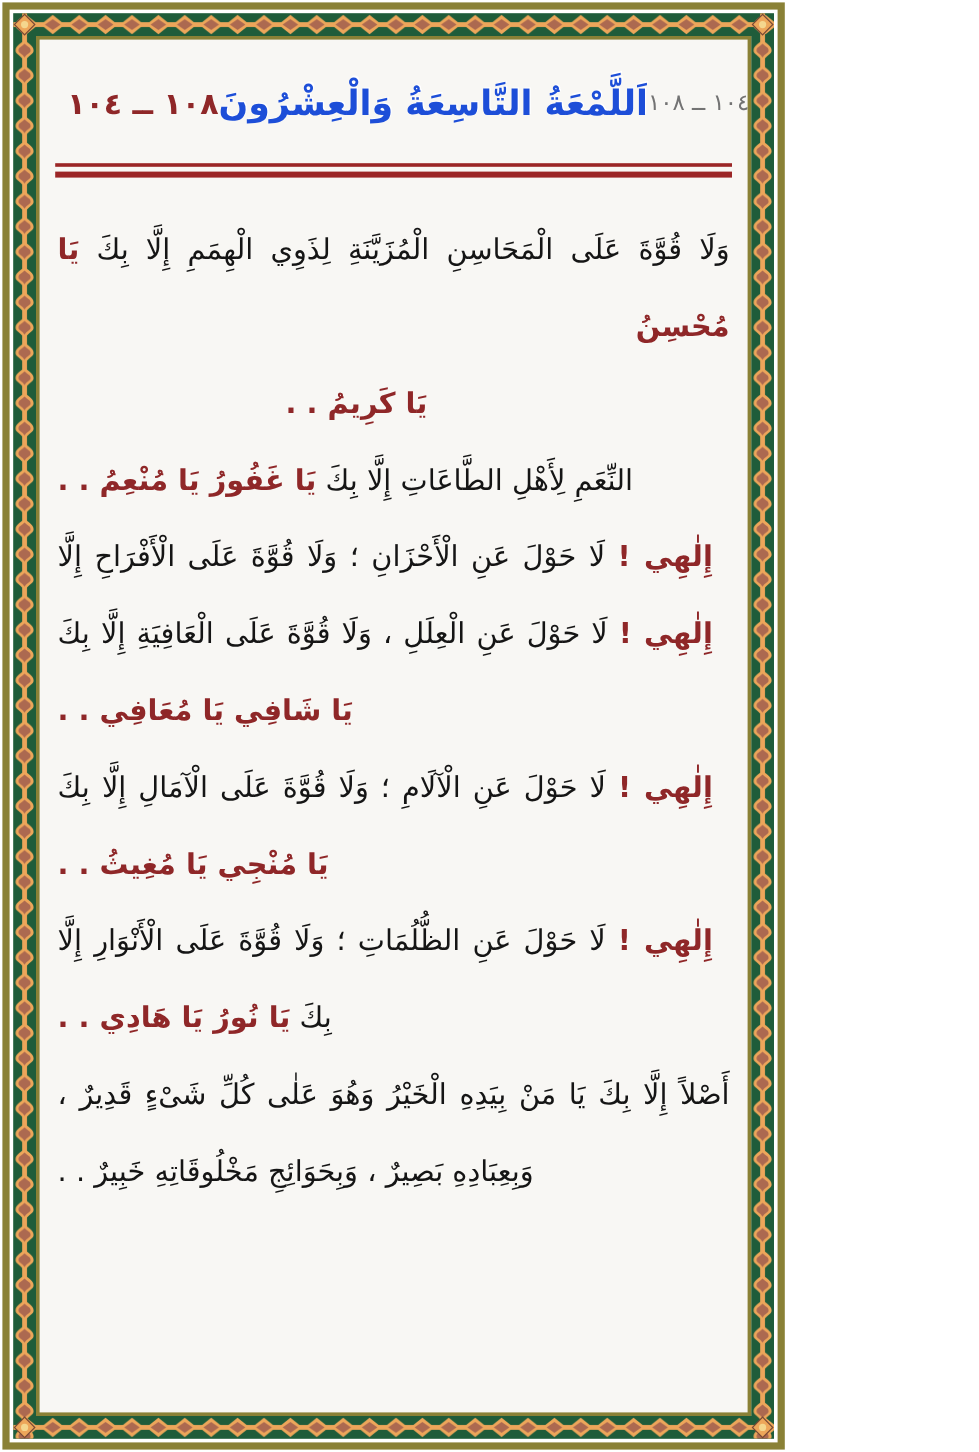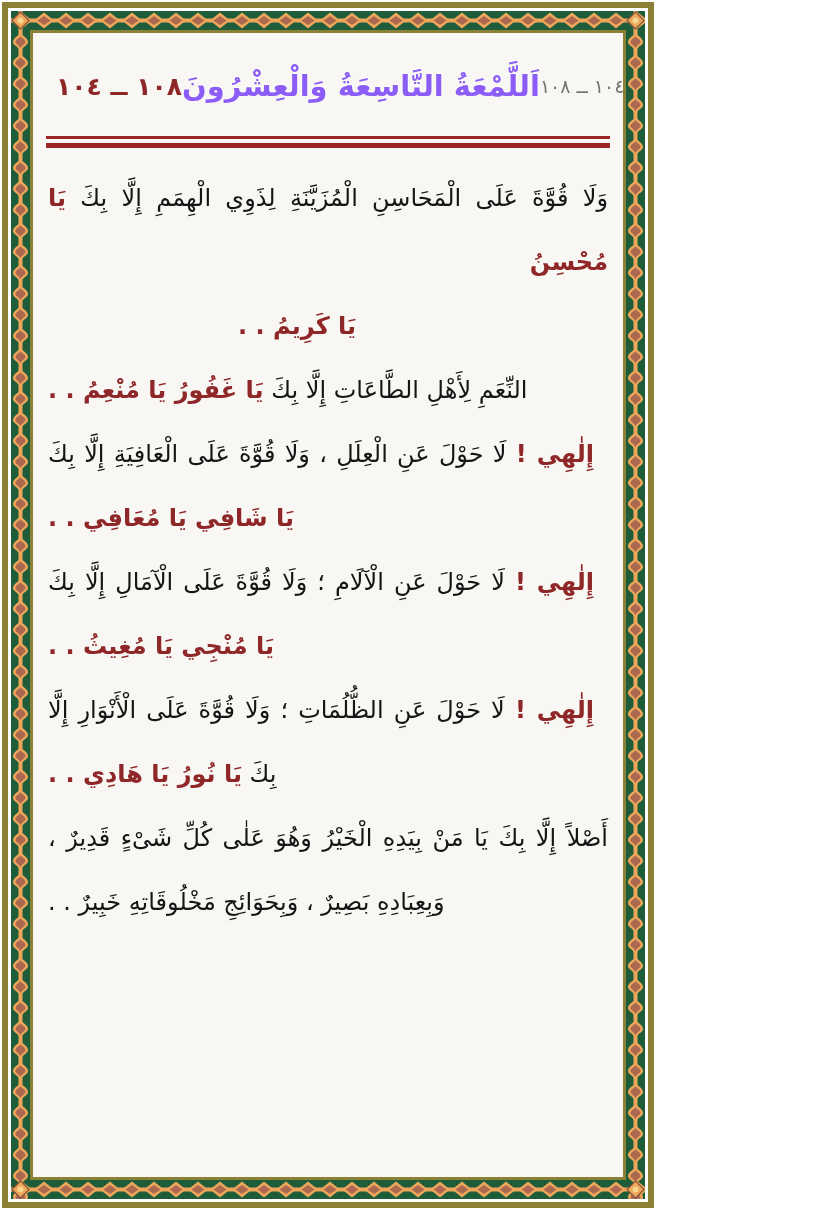--- a/index.html
+++ b/index.html
@@ -15,26 +15,26 @@
   .strip.right{right:0;top:0;bottom:0;width:19px;}
   .corner{position:absolute;width:21px;height:21px;z-index:3;}
   .corner.tl{top:-1px;left:-1px}.corner.tr{top:-1px;right:-1px}
   .corner.bl{bottom:-1px;left:-1px}.corner.br{bottom:-1px;right:-1px}
   .b-olive-inner{position:absolute;inset:30px;border:3px solid #8a8136;background:#f8f7f4;z-index:4;}
   .content{position:absolute;inset:40px;z-index:5;direction:rtl;color:#151515;}
   
   .header{direction:ltr;display:flex;align-items:center;justify-content:space-between;
           height:92px;padding:0 14px 0 16px;}
   .pages-left{direction:rtl;color:#8f2728;font-weight:bold;font-size:25px;letter-spacing:2px;white-space:nowrap;}
-  .title{direction:rtl;color:#8b5cf6;font-weight:bold;font-size:29px;white-space:nowrap;
+  .title{direction:rtl;color:#1d4ed8;font-weight:bold;font-size:29px;white-space:nowrap;
          text-shadow:1px -1px 0 #ffffff;}
   .pages-right{direction:rtl;color:#737373;font-weight:normal;font-size:19px;letter-spacing:3px;white-space:nowrap;}
   .rule{margin:4px 6px 0 6px;height:4px;border-top:3px solid #9b2626;border-bottom:5px solid #9b2626;}
   
-  .body{padding:18px 8px 0 8px;font-size:24px;}
+  .body{padding:28px 8px 0 8px;font-size:24px;}
   .line{direction:rtl;line-height:64px;white-space:normal;}
   .line.full{text-align:justify;text-align-last:justify;}
   .line.tail{text-align:left;}
   .line.indent{padding-right:14px;}
   .line.tail-indent{padding-left:190px;}
   .red{color:#8f2728;font-weight:bold;}
   .blk{color:#151515;}
 </style>
 </head>
 <body>
@@ -110,20 +110,21 @@
       <span class="title">اَللَّمْعَةُ التَّاسِعَةُ وَالْعِشْرُونَ</span>
       <span class="pages-right">١٠٤ ــ ١٠٨</span>
     </div>
 
     <div class="rule"></div>
 
     <div class="body" id="body-text">
         <div class="line full" dir="rtl"><span class="blk">وَلَا قُوَّةَ عَلَى الْمَحَاسِنِ الْمُزَيَّنَةِ لِذَوِي الْهِمَمِ إِلَّا بِكَ </span><span class="red">يَا مُحْسِنُ</span></div>
         <div class="line tail tail-indent" dir="rtl"><span class="red">يَا كَرِيمُ . .</span></div>
         <div class="line tail" dir="rtl"><span class="blk">النِّعَمِ لِأَهْلِ الطَّاعَاتِ إِلَّا بِكَ </span><span class="red">يَا غَفُورُ يَا مُنْعِمُ . .</span></div>
+        <div class="line full indent" dir="rtl"><span class="red">إِلٰهِي !</span><span class="blk"> لَا حَوْلَ عَنِ الْأَحْزَانِ ؛ وَلَا قُوَّةَ عَلَى الْأَفْرَاحِ إِلَّا</span></div>
         <div class="line full indent" dir="rtl"><span class="red">إِلٰهِي !</span><span class="blk"> لَا حَوْلَ عَنِ الْعِلَلِ ، وَلَا قُوَّةَ عَلَى الْعَافِيَةِ إِلَّا بِكَ</span></div>
         <div class="line tail" dir="rtl"><span class="red">يَا شَافِي يَا مُعَافِي . .</span></div>
         <div class="line full indent" dir="rtl"><span class="red">إِلٰهِي !</span><span class="blk"> لَا حَوْلَ عَنِ الْآلَامِ ؛ وَلَا قُوَّةَ عَلَى الْآمَالِ إِلَّا بِكَ</span></div>
         <div class="line tail" dir="rtl"><span class="red">يَا مُنْجِي يَا مُغِيثُ . .</span></div>
         <div class="line full indent" dir="rtl"><span class="red">إِلٰهِي !</span><span class="blk"> لَا حَوْلَ عَنِ الظُّلُمَاتِ ؛ وَلَا قُوَّةَ عَلَى الْأَنْوَارِ إِلَّا</span></div>
         <div class="line tail" dir="rtl"><span class="blk">بِكَ </span><span class="red">يَا نُورُ يَا هَادِي . .</span></div>
         <div class="line full" dir="rtl"><span class="blk">أَصْلاً إِلَّا بِكَ يَا مَنْ بِيَدِهِ الْخَيْرُ وَهُوَ عَلٰى كُلِّ شَىْءٍ قَدِيرٌ ،</span></div>
         <div class="line tail" dir="rtl"><span class="blk">وَبِعِبَادِهِ بَصِيرٌ ، وَبِحَوَائِجِ مَخْلُوقَاتِهِ خَبِيرٌ . .</span></div>
       </div>
   </div>

